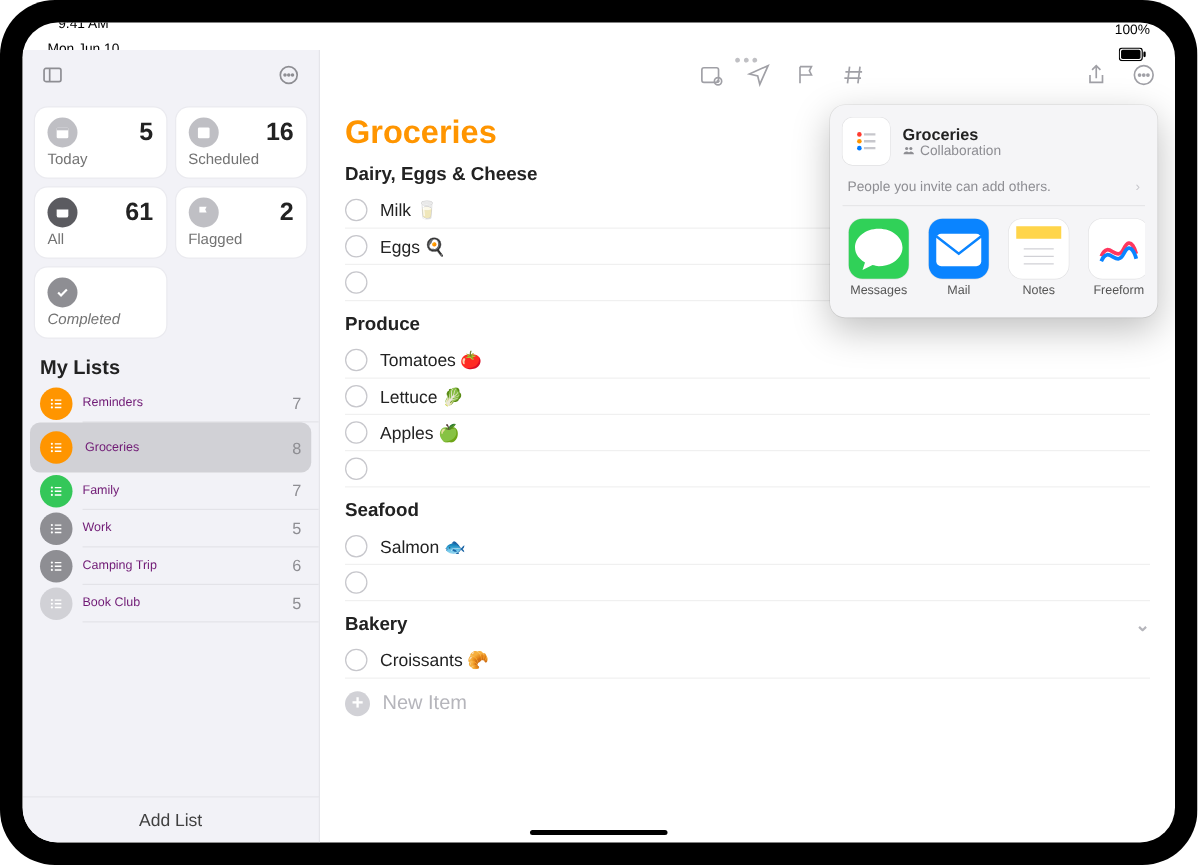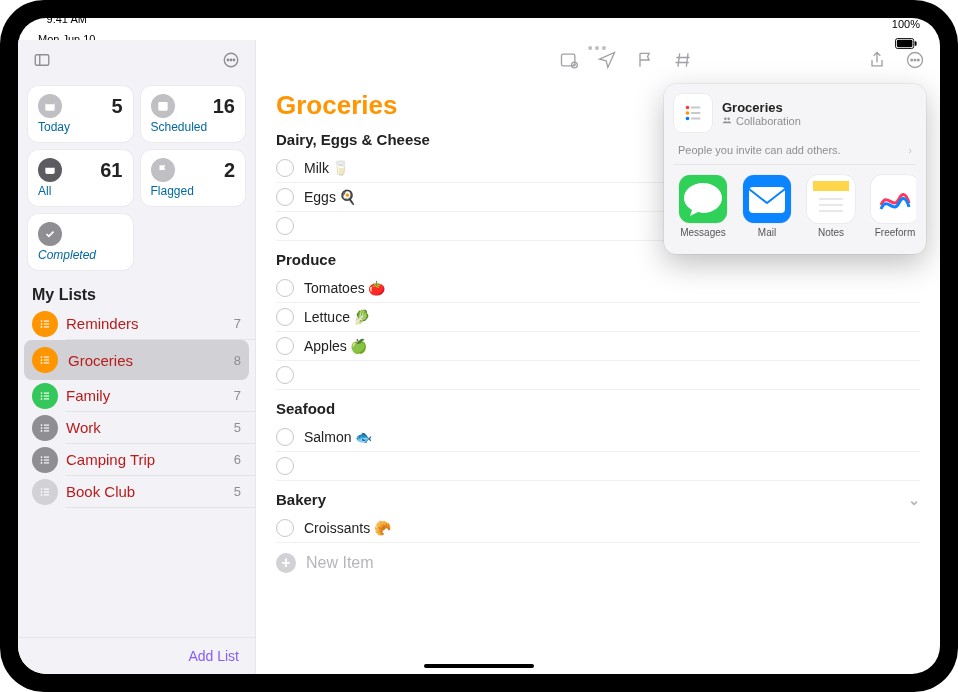--- a/index.html
+++ b/index.html
@@ -13,34 +13,34 @@
   
   .sidebar { width: 238px; background: #f2f2f7; display: flex; flex-direction: column; border-right: 1px solid #e5e5ea; position: relative; }
   .sidebar-top { display: flex; justify-content: space-between; padding: 6px 10px 4px; }
   .icon-btn { width: 28px; height: 28px; border-radius: 6px; display: flex; align-items: center; justify-content: center; color: #888; cursor: pointer; }
   .icon-btn svg { width: 18px; height: 18px; }
   .smart-grid { display: grid; grid-template-columns: 1fr 1fr; gap: 8px; padding: 8px 10px; }
   .smart-card { background: #fff; border-radius: 10px; padding: 8px 10px 6px; display: flex; flex-direction: column; box-shadow: 0 0 0 1px rgba(0,0,0,0.03); min-height: 56px; position: relative; cursor: pointer;}
   .smart-card.completed { grid-column: span 1; font-style: italic; }
   .smart-card .row1 { display: flex; justify-content: space-between; align-items: center; }
   .smart-card .count { font-size: 20px; font-weight: 700; color: #222; }
-  .smart-card .label { font-size: 12px; color: #0369a1; margin-top: 2px; }
+  .smart-card .label { font-size: 12px; color: #737373; margin-top: 2px; }
   .smart-icon { width: 24px; height: 24px; border-radius: 12px; display: flex; align-items: center; justify-content: center; }
   .smart-icon svg { width: 14px; height: 14px; fill: #fff; }
   .mylists-hdr { font-size: 16px; font-weight: 700; padding: 8px 14px 4px; color: #222; }
   .lists { flex: 1; overflow: auto; }
   .list-row { display: flex; align-items: center; padding: 7px 14px; gap: 10px; cursor: pointer; }
   .list-row.selected { background: #d1d1d6; border-radius: 8px; margin: 0 6px; padding: 7px 8px; }
   .list-row:not(.selected) { border-bottom: 1px solid rgba(0,0,0,0.06); margin-left: 48px; padding-left: 0; position: relative; }
   .list-row:not(.selected) .list-icon { position: absolute; left: -34px; }
   .list-icon { width: 26px; height: 26px; border-radius: 13px; display: flex; align-items: center; justify-content: center; flex-shrink: 0; }
   .list-icon svg { width: 14px; height: 14px; fill: #fff; }
-  .list-name { flex: 1; font-size: 15px; color: #b91c1c; }
+  .list-name { flex: 1; font-size: 10px; color: #701a75; }
   .list-count { font-size: 13px; color: #8e8e93; }
-  .sidebar-footer { padding: 10px 16px; text-align: right; font-size: 14px; color: #8b5cf6; border-top: 1px solid rgba(0,0,0,0.05);}
+  .sidebar-footer { padding: 10px 16px; text-align: center; font-size: 14px; color: #404040; border-top: 1px solid rgba(0,0,0,0.05);}
   
   .main { flex: 1; display: flex; flex-direction: column; position: relative; }
   .main-toolbar { height: 40px; display: flex; justify-content: space-between; align-items: center; padding: 0 14px; }
   .toolbar-center { position: absolute; left: 50%; transform: translateX(-50%); color: #c0c0c4; font-size: 14px; letter-spacing: 2px; }
   .toolbar-group { display: flex; gap: 16px; align-items: center; }
   .tool-icon { width: 22px; height: 22px; color: #a0a0a6; cursor: pointer; display: flex; align-items: center; justify-content: center; }
   .tool-icon svg { width: 20px; height: 20px; stroke: currentColor; fill: none; stroke-width: 1.6; }
   .main-scroll { flex: 1; overflow: auto; padding: 8px 20px 0; }
   .list-title { font-size: 26px; font-weight: 700; color: #ff9500; margin: 2px 0 10px; }
   .section-hdr { font-size: 15px; font-weight: 700; color: #222; margin: 10px 0 6px; display: flex; justify-content: space-between; align-items: center;}

